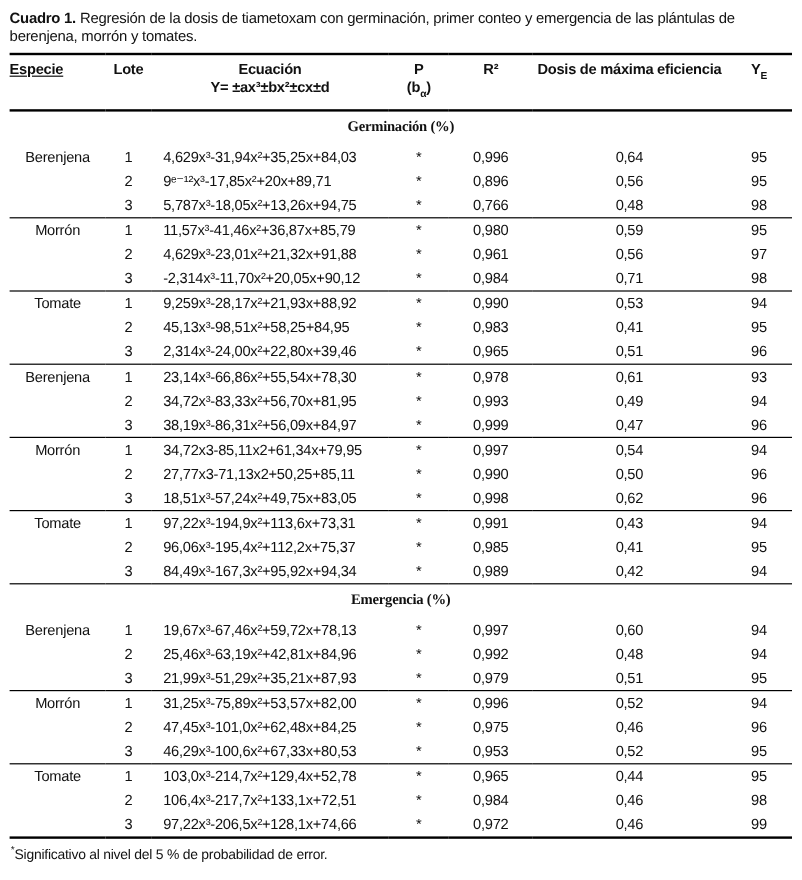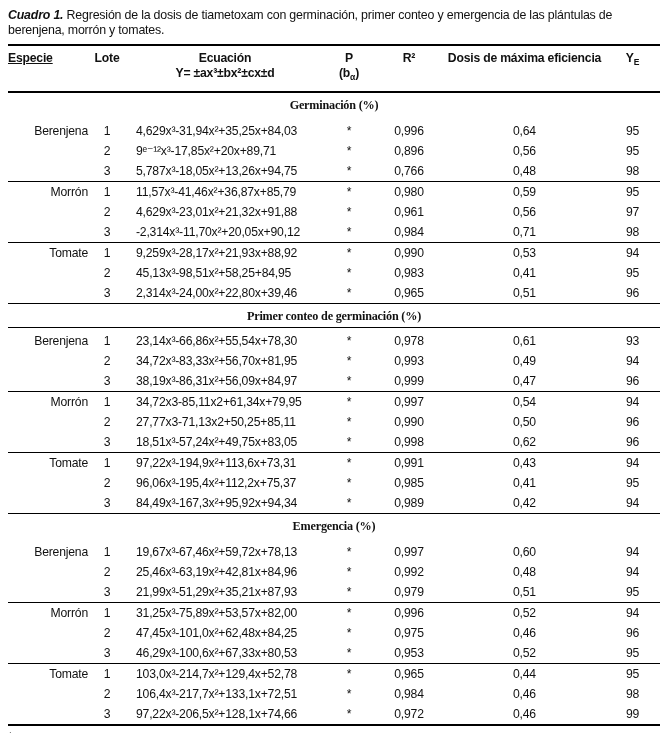--- a/index.html
+++ b/index.html
@@ -18,21 +18,20 @@
     padding: 6px 8px 0 8px;
   }
   .table-title {
     font-size: 12.4px;
     line-height: 14.5px;
     letter-spacing: -0.2px;
     margin: 2px 0 7px 0;
   }
   .table-title .title-label {
     font-weight: bold;
-    font-style: italic;
   }
   table.data-table {
     border-collapse: collapse;
     table-layout: fixed;
     width: 652px;
     font-size: 12.2px;
     letter-spacing: -0.2px;
   }
   col.c-especie { width: 80px; }
   col.c-lote    { width: 38px; }
@@ -54,21 +53,21 @@
   }
   th.h-especie { text-align: left; text-decoration: underline; }
   th.h-lote, th.h-p, th.h-r2, th.h-dosis, th.h-ye, th.h-ecuacion { text-align: center; }
 
   td {
     padding: 3px 0;
     line-height: 14px;
     vertical-align: top;
     white-space: nowrap;
   }
-  td.td-especie { text-align: right; }
+  td.td-especie { text-align: center; }
   td.td-lote    { text-align: center; }
   td.td-ecuacion{ text-align: left; padding-left: 10px; }
   td.td-p       { text-align: center; }
   td.td-r2      { text-align: center; }
   td.td-dosis   { text-align: center; }
   td.td-ye      { text-align: center; }
 
   tr.section-row td {
     text-align: center;
     font-weight: bold;
@@ -205,23 +204,20 @@
         </tr>
         <tr class="group-end">
           <td class="td-especie"></td>
           <td class="td-lote">3</td>
           <td class="td-ecuacion">2,314x³-24,00x²+22,80x+39,46</td>
           <td class="td-p">*</td>
           <td class="td-r2">0,965</td>
           <td class="td-dosis">0,51</td>
           <td class="td-ye">96</td>
         </tr>
-        <tr class="section-row rule-below">
-          <td colspan="7">Primer conteo de germinación (%)</td>
-        </tr>
         <tr>
           <td class="td-especie">Berenjena</td>
           <td class="td-lote">1</td>
           <td class="td-ecuacion">23,14x³-66,86x²+55,54x+78,30</td>
           <td class="td-p">*</td>
           <td class="td-r2">0,978</td>
           <td class="td-dosis">0,61</td>
           <td class="td-ye">93</td>
         </tr>
         <tr>

